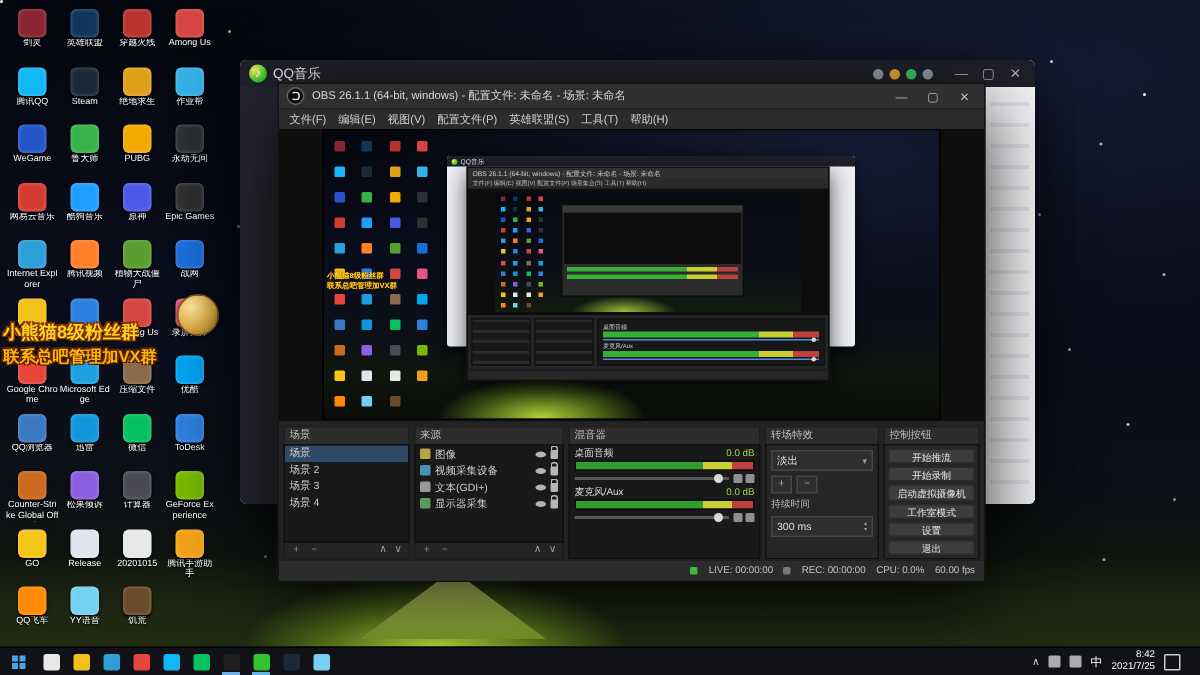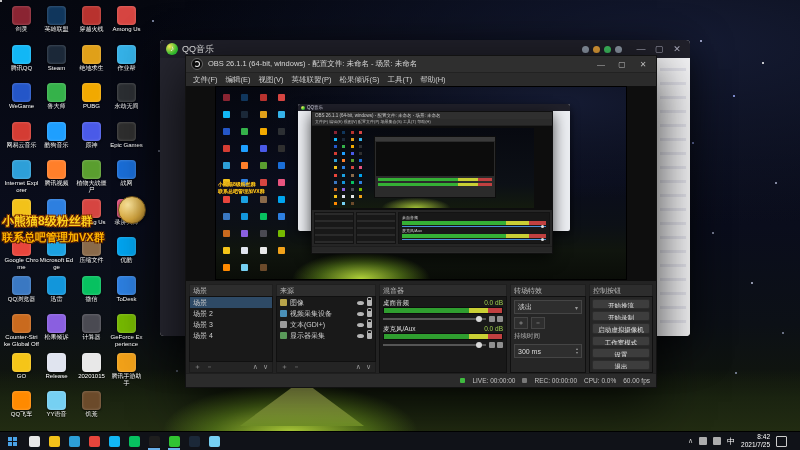--- a/index.html
+++ b/index.html
@@ -399,22 +399,22 @@
       <span class="obs-logo"></span>
       <span class="obs-tt">OBS 26.1.1 (64-bit, windows) - 配置文件: 未命名 - 场景: 未命名</span>
       <span class="obs-ctl">—</span>
       <span class="obs-ctl">▢</span>
       <span class="obs-ctl">✕</span>
     </div>
     <div class="obs-menu">
         <span class="menu-item">文件(F)</span>
         <span class="menu-item">编辑(E)</span>
         <span class="menu-item">视图(V)</span>
-        <span class="menu-item">英雄联盟(P)</span>
-        <span class="menu-item">松果倾诉(S)</span>
+        <span class="menu-item">配置文件(P)</span>
+        <span class="menu-item">英雄联盟(S)</span>
         <span class="menu-item">工具(T)</span>
         <span class="menu-item">帮助(H)</span>
       </div>
 
     <div class="obs-preview">
       <div class="capture">
         <div class="cap-tent"></div>
         <div class="cap-icons">
             <div class="mini-ic" style="background: rgb(138, 36, 50);"></div>
             <div class="mini-ic" style="background: rgb(18, 183, 245);"></div>

